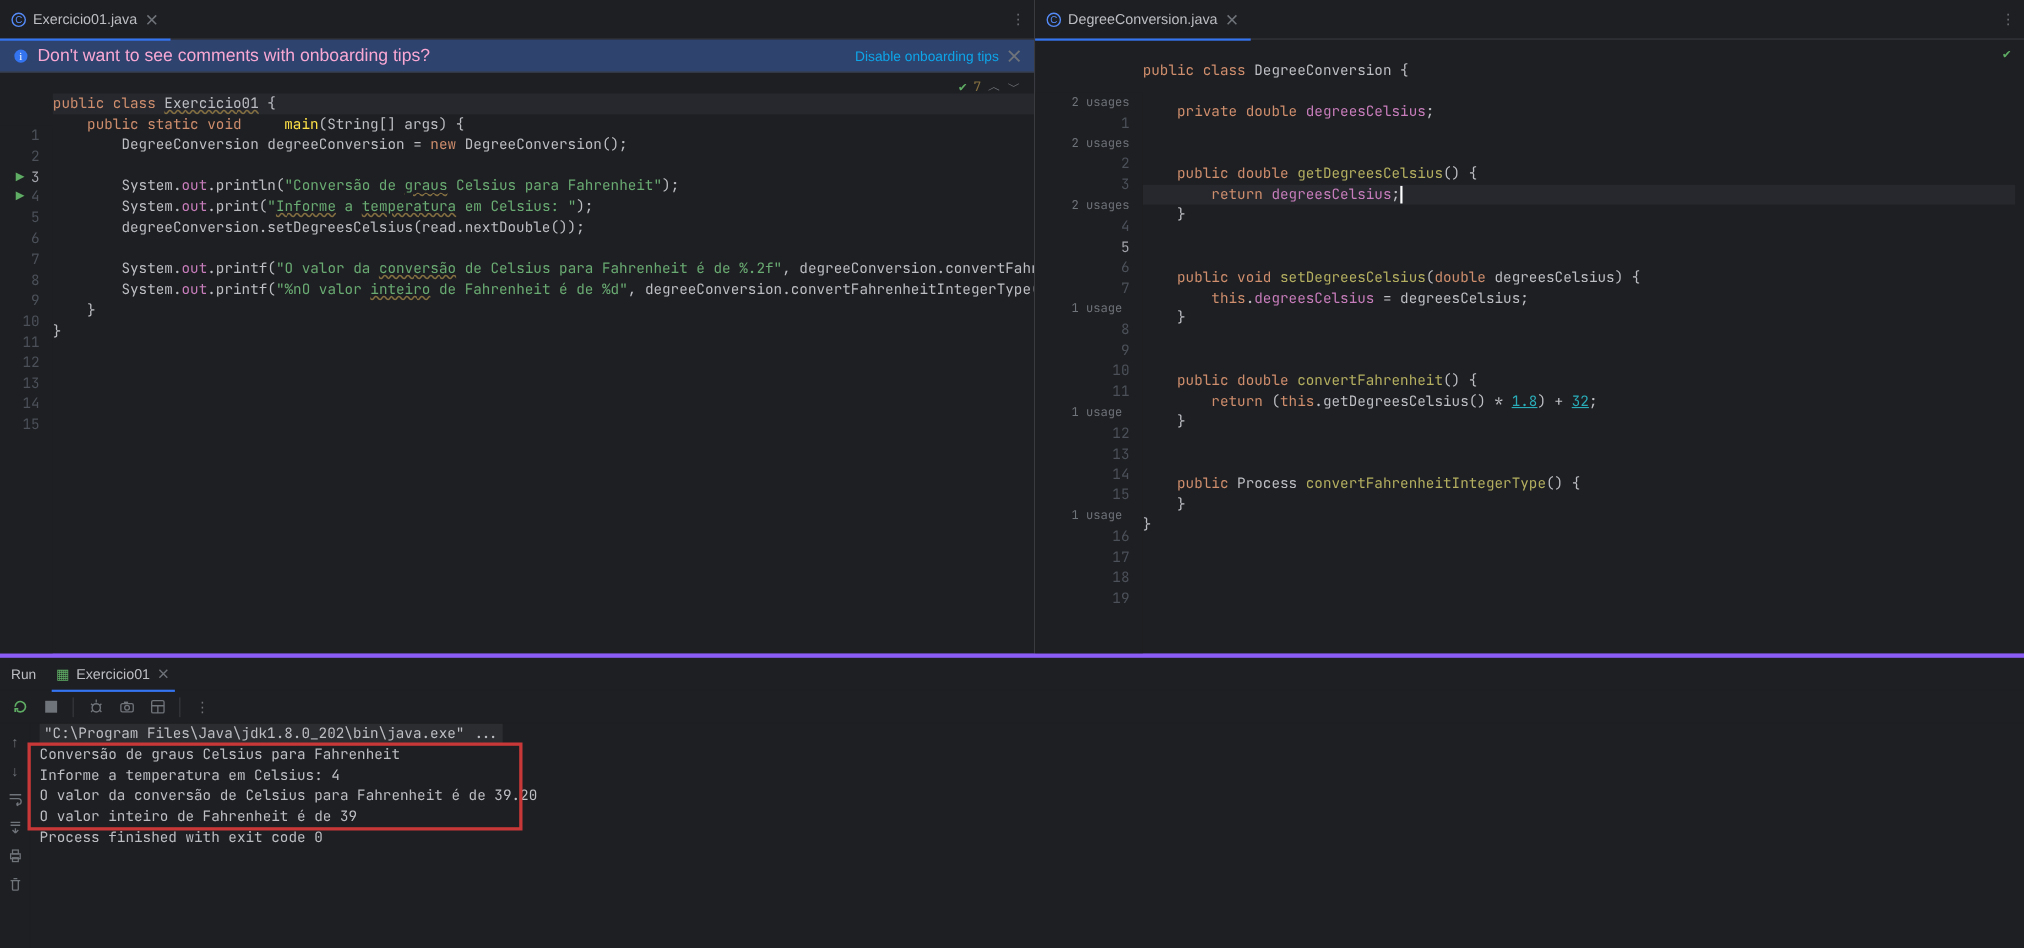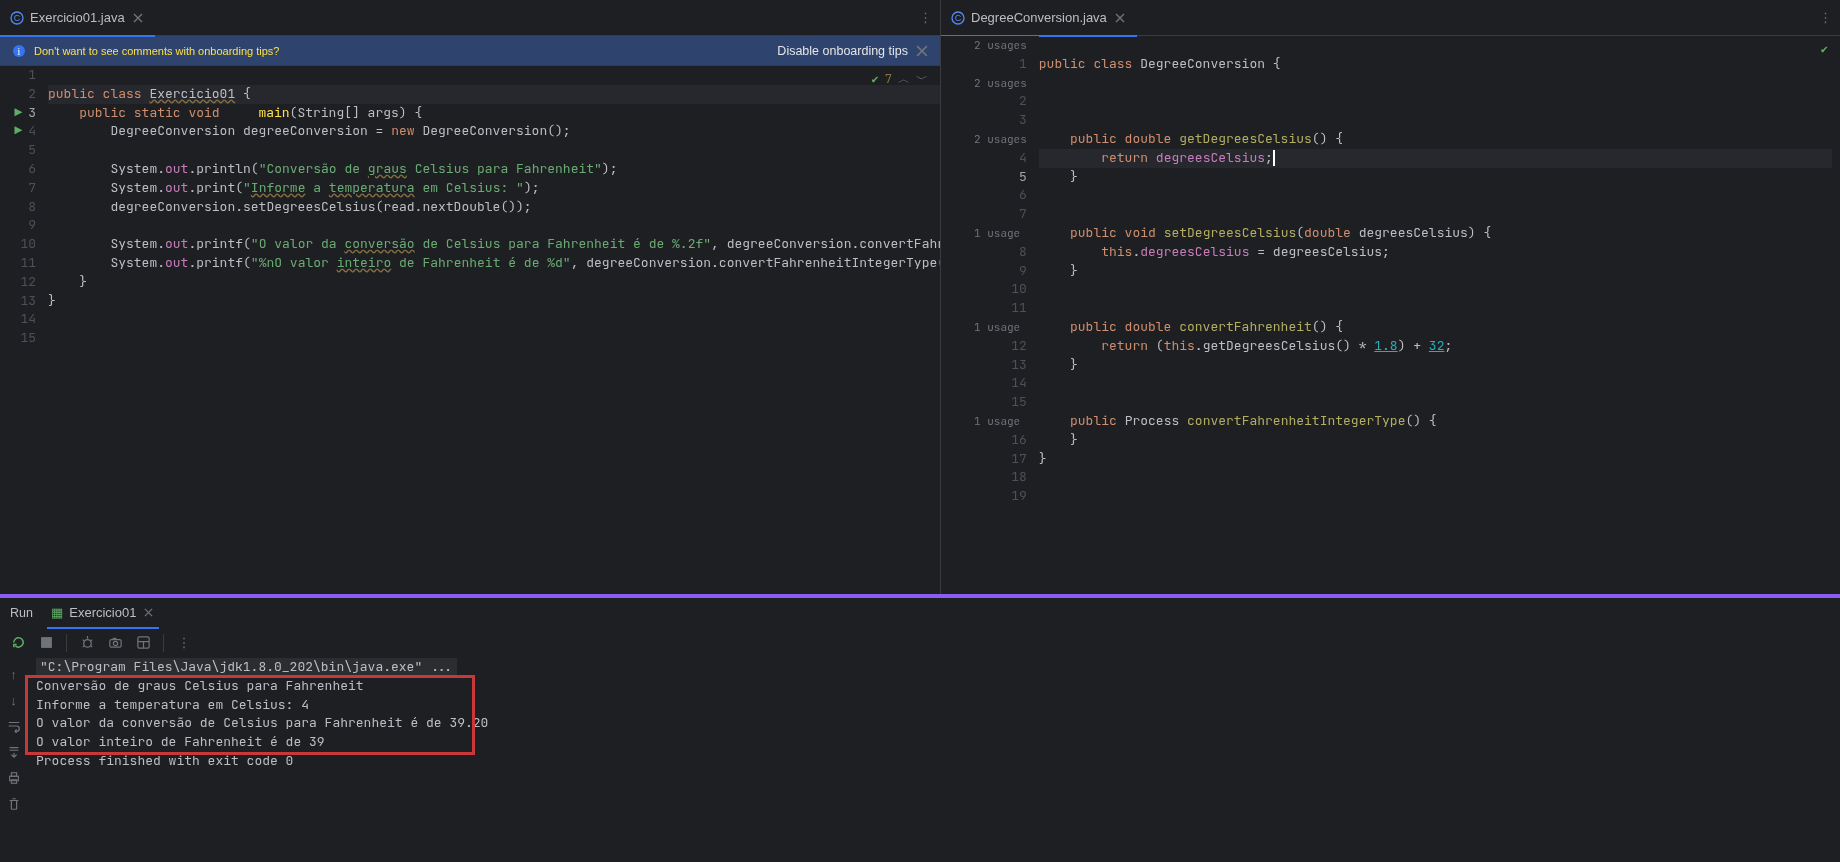--- a/index.html
+++ b/index.html
@@ -9,25 +9,25 @@
 .editor-left { flex:0 0 941px; border-right:1px solid #393b40; }
 .editor-right { flex:1; }
 .tabs { display:flex; align-items:center; height:36px; background:#1e1f22; border-bottom:1px solid #393b40; }
 .tab { display:flex; align-items:center; gap:6px; padding:0 10px; height:36px; cursor:pointer; position:relative; }
 .tab.active::after { content:""; position:absolute; bottom:-1px; left:0; right:0; height:2px; background:#3574f0; }
 .tab-icon { color:#548af7; display:inline-flex; }
 .tab-close { color:#6f737a; cursor:pointer; border-radius:3px; padding:2px; display:inline-flex; }
 .tab-more { margin-left:auto; margin-right:8px; color:#6f737a; cursor:pointer; }
 .banner { display:flex; align-items:center; height:30px; background:#2e436e; border-bottom:1px solid #393b40; padding:0 12px; gap:8px; }
 .banner-icon { color:#548af7; display:inline-flex; }
-.banner-text { flex:1; color:#fde047; font-size:11px; }
-.banner-link { color:#e5e5e5; cursor:pointer; font-size:12.5px; }
+.banner-text { flex:1; color:#f9a8d4; font-size:16px; }
+.banner-link { color:#0ea5e9; cursor:pointer; font-size:12.5px; }
 .banner-close { color:#6f737a; cursor:pointer; display:inline-flex; }
 .code-area { flex:1; display:flex; font-family:"JetBrains Mono","Consolas",monospace; font-size:13px; line-height:18.8px; overflow:hidden; position:relative; }
-.gutter { background:#1e1f22; text-align:right; color:#4b5059; padding:0 12px 0 6px; user-select:none; }
+.gutter { background:#1e1f22; text-align:right; color:#4b5059; padding:0 12px 0 6px; user-select:none;margin-top:48px; }
 .gutter-line { height:18.8px; display:flex; align-items:center; justify-content:flex-end; gap:6px; min-width:30px; }
 .gutter-line.current { color:#a1a3ab; }
 .gutter-run { color:#5fad65; }
 .code { flex:1; padding-right:8px; position:relative; }
 .code-line { height:18.8px; white-space:pre; }
 .code-line.highlighted { background:#26282e; }
 .usage { color:#6f737a; font-size:11px; padding-left:27px; height:18.8px; display:flex; align-items:center; }
 .kw { color:#cf8e6d; }
 .str { color:#6aab73; }
 .num { color:#2aacb8;text-decoration:underline; }
@@ -253,20 +253,21 @@
             <span>18</span>
           </div>
         <div class="gutter-line">
             <span>19</span>
           </div>
       </div>
       <div class="code">
         <div class="usage"></div>
         <div class="code-line"><span class="kw">public class </span><span>DegreeConversion {</span></div>
         <div class="usage"></div>
+        <div class="code-line"><span>    </span><span class="kw">private double </span><span class="field">degreesCelsius</span><span>;</span></div>
         <div class="code-line"></div>
         <div class="usage"></div>
         <div class="code-line"><span>    </span><span class="kw">public double </span><span class="ann">getDegreesCelsius</span><span>() {</span></div>
         <div class="code-line highlighted"><span>        </span><span class="kw">return </span><span class="field">degreesCelsius</span><span>;</span><span class="caret"></span></div>
         <div class="code-line"><span>    }</span></div>
         <div class="code-line"></div>
         <div class="usage"></div>
         <div class="code-line"><span>    </span><span class="kw">public void </span><span class="ann">setDegreesCelsius</span><span>(</span><span class="kw">double</span><span> degreesCelsius) {</span></div>
         <div class="code-line"><span>        </span><span class="kw">this</span><span>.</span><span class="field">degreesCelsius</span><span> = degreesCelsius;</span></div>
         <div class="code-line"><span>    }</span></div>

